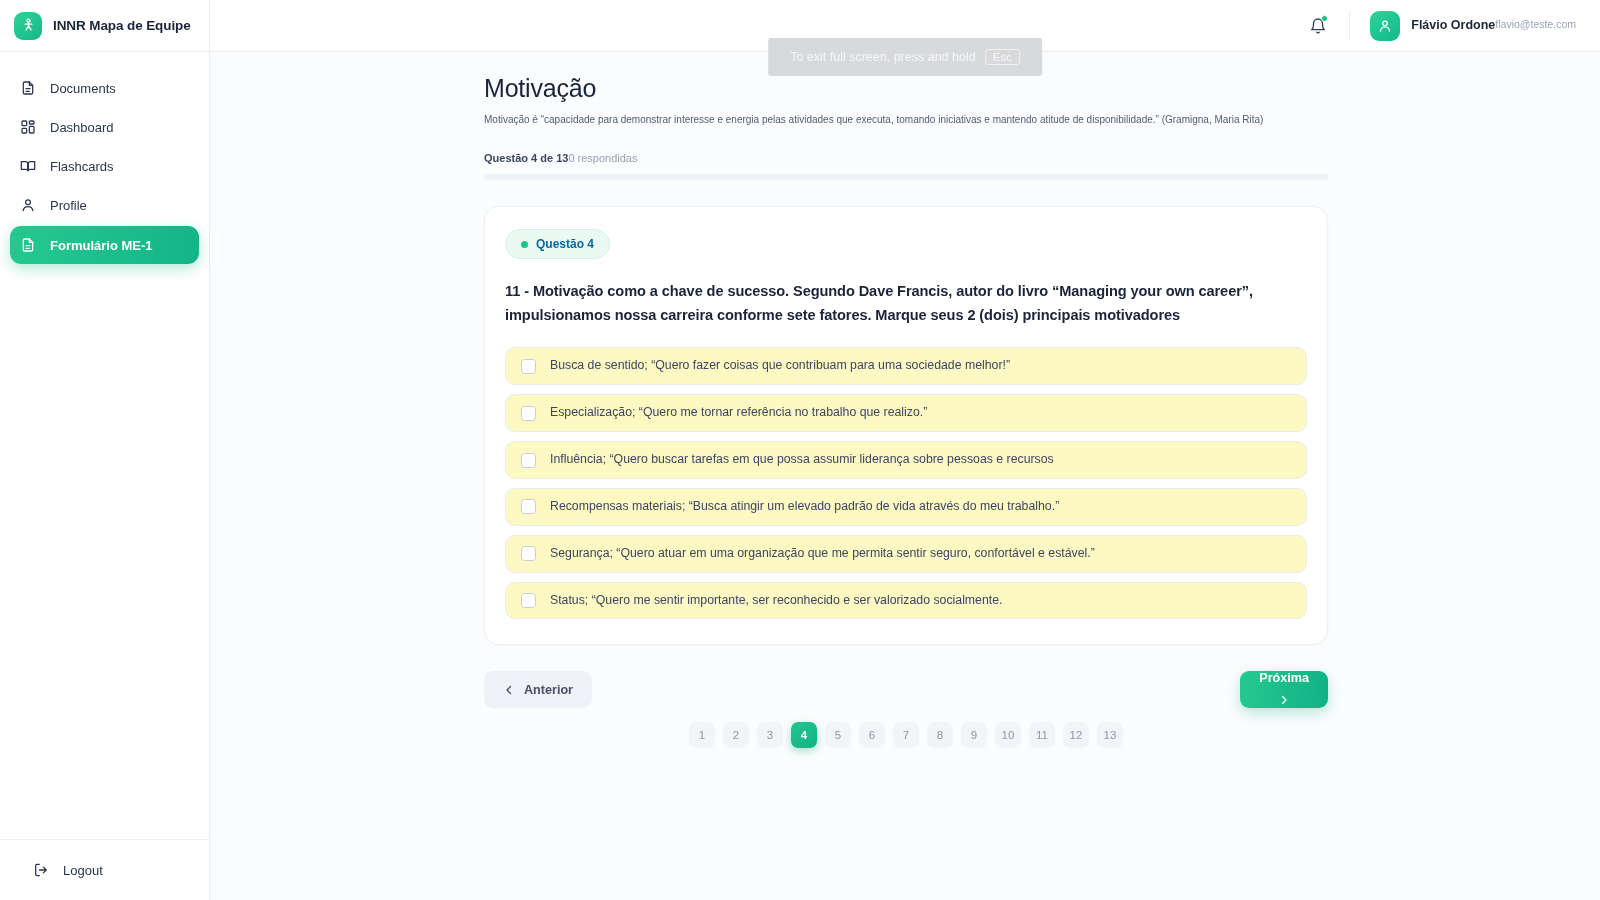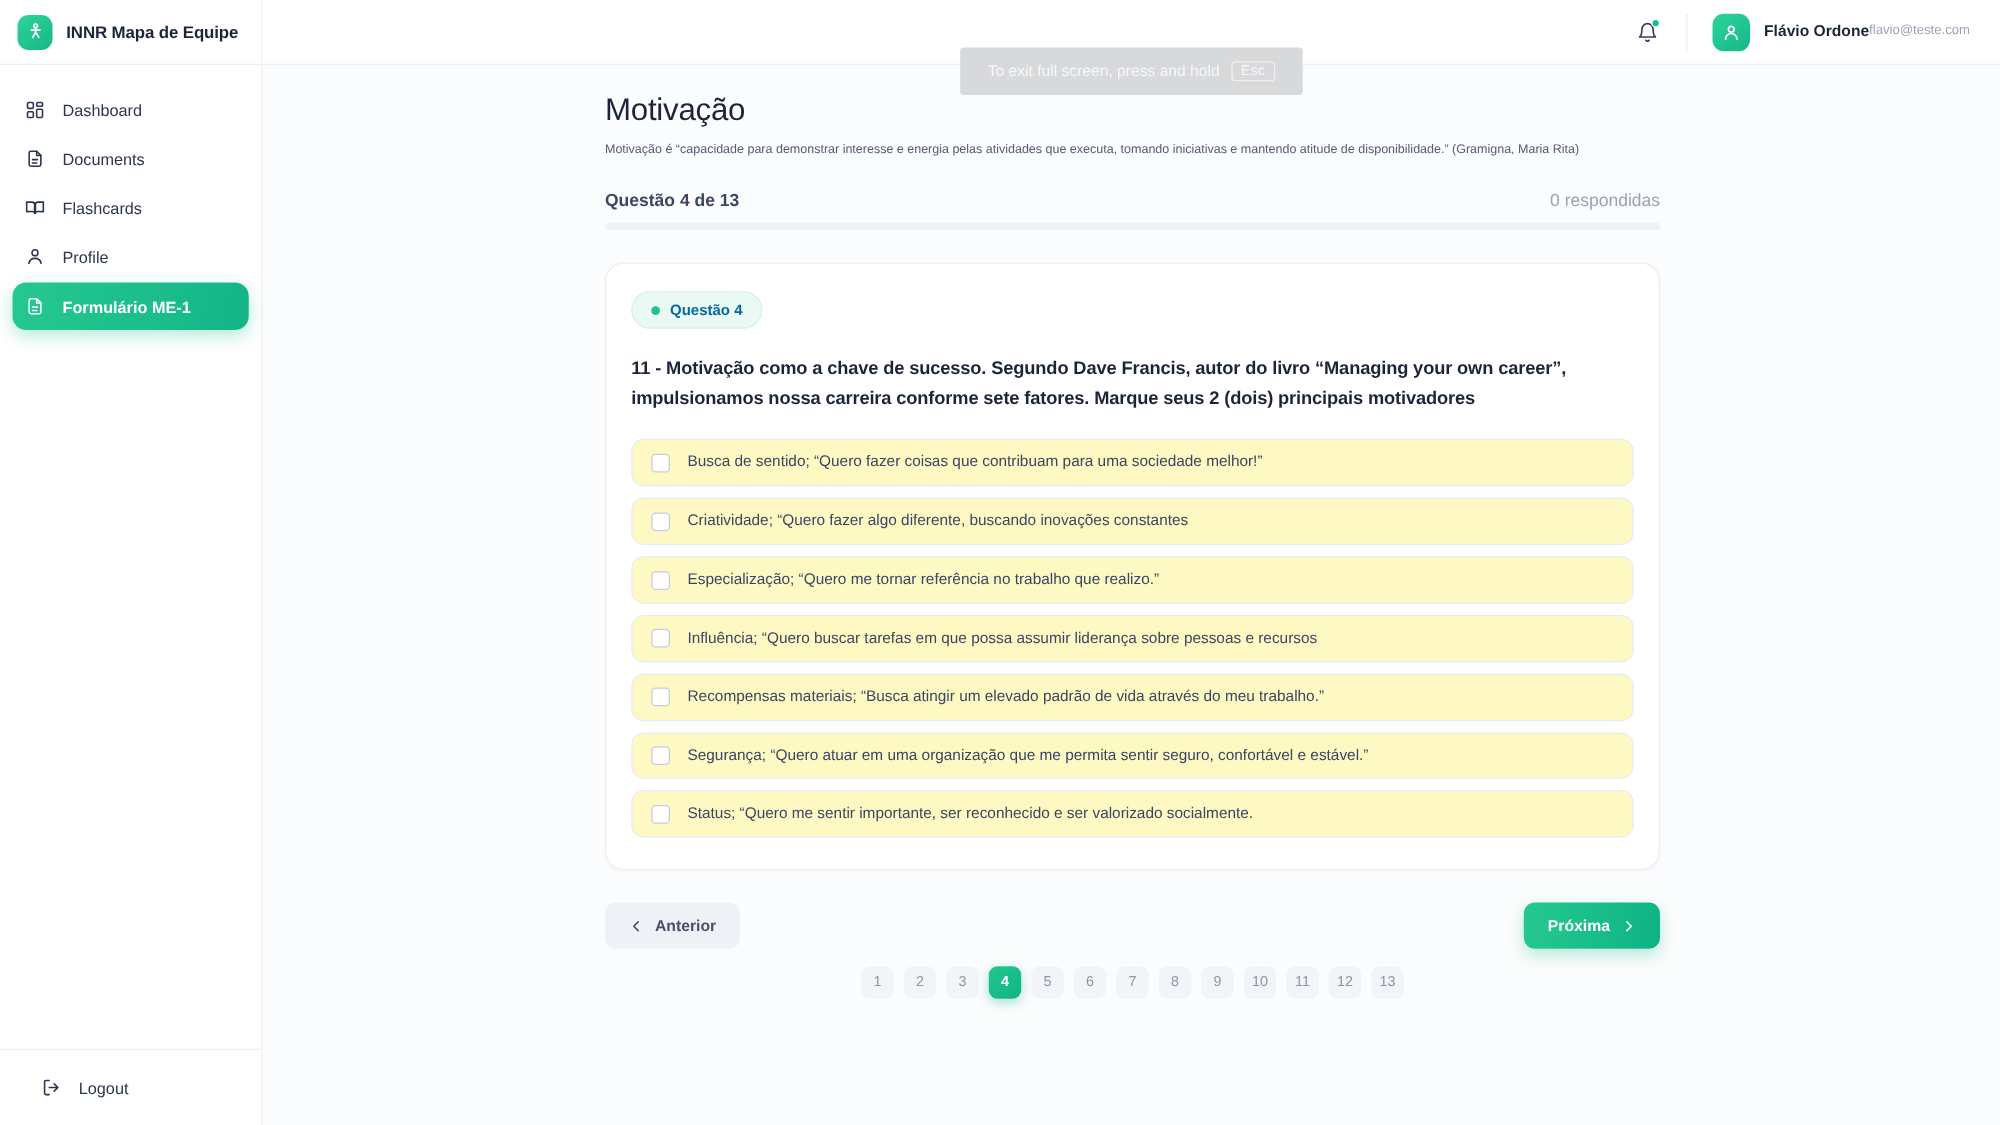--- a/index.html
+++ b/index.html
@@ -188,23 +188,23 @@
   .page-desc {
     font-size: 10px;
     line-height: 1.62;
     color: #505c74;
     max-width: 790px;
     margin-bottom: 22px;
   }
 
   .progress-row {
     display: flex;
-    justify-content: space-between;
+    justify-content: flex-start;
     align-items: baseline;
-    font-size: 14px;
+    font-size: 11px;
     margin-bottom: 10px;
     margin-top: 24px;
   }
   .progress-left { color: #3a4considered; }
   .progress-left { color: #3a4662; font-weight: 700; }
   .progress-right { color: #98a2b3; }
   .progress-track {
     height: 6px;
     background: #eef1f5;
     border-radius: 99px;
@@ -292,20 +292,21 @@
     height: 37px;
     cursor: pointer;
     border: none;
     font-family: inherit;
   }
   .btn-prev { background: #eef1f6; color: #475067; }
   .btn-next {
     background: linear-gradient(95deg, #25c98f 0%, #10b285 100%);
     color: #ffffff;
     box-shadow: 0 5px 13px rgba(22,185,135,0.3);
+    flex-direction: column;
   }
 
   .pager {
     display: flex;
     justify-content: center;
     gap: 8px;
     margin-top: 14px;
     padding-bottom: 30px;
   }
   .page-btn {
@@ -343,37 +344,37 @@
         </svg>
       </span>
       <span class="brand-name">INNR Mapa de Equipe</span>
     </div>
 
     <nav class="nav">
 
       <div class="nav-item">
         <span class="ico">
           <svg width="16" height="16" viewBox="0 0 24 24" fill="none" stroke="currentColor" stroke-width="1.9" stroke-linecap="round" stroke-linejoin="round">
+            <path d="M14 3H7a2 2 0 0 0-2 2v14a2 2 0 0 0 2 2h10a2 2 0 0 0 2-2V8z"></path>
+            <path d="M14 3v5h5M9 13h6M9 17h5"></path>
+          </svg>
+        </span>
+        <span>Documents</span>
+      </div>
+
+      <div class="nav-item">
+        <span class="ico">
+          <svg width="16" height="16" viewBox="0 0 24 24" fill="none" stroke="currentColor" stroke-width="1.9" stroke-linecap="round" stroke-linejoin="round">
             <rect x="3" y="3" width="7" height="7" rx="1.4"></rect>
               <rect x="14" y="3" width="7" height="4.5" rx="1.3"></rect>
             <rect x="14" y="11" width="7" height="10" rx="1.4"></rect>
               <rect x="3" y="14" width="7" height="7" rx="1.4"></rect>
           </svg>
         </span>
         <span>Dashboard</span>
-      </div>
-
-      <div class="nav-item">
-        <span class="ico">
-          <svg width="16" height="16" viewBox="0 0 24 24" fill="none" stroke="currentColor" stroke-width="1.9" stroke-linecap="round" stroke-linejoin="round">
-            <path d="M14 3H7a2 2 0 0 0-2 2v14a2 2 0 0 0 2 2h10a2 2 0 0 0 2-2V8z"></path>
-            <path d="M14 3v5h5M9 13h6M9 17h5"></path>
-          </svg>
-        </span>
-        <span>Documents</span>
       </div>
 
       <div class="nav-item">
         <span class="ico">
           <svg width="16" height="16" viewBox="0 0 24 24" fill="none" stroke="currentColor" stroke-width="1.9" stroke-linecap="round" stroke-linejoin="round">
             <path d="M2 5.5h6.5a3 3 0 0 1 3 3V19a2.4 2.4 0 0 0-2.4-2.1H2z"></path>
             <path d="M22 5.5h-6.5a3 3 0 0 0-3 3V19a2.4 2.4 0 0 1 2.4-2.1H22z"></path>
           </svg>
         </span>
         <span>Flashcards</span>
@@ -469,24 +470,20 @@
             <span class="qbadge-dot"></span>
             <span>Questão 4</span>
           </div>
 
           <div class="qtext">11 - Motivação como a chave de sucesso. Segundo Dave Francis, autor do livro “Managing your own career”, impulsionamos nossa carreira conforme sete fatores. Marque seus 2 (dois) principais motivadores</div>
 
           <div class="options" id="options-list">
               <div class="option">
                 <span class="checkbox"></span>
                 <span class="option-label">Busca de sentido; “Quero fazer coisas que contribuam para uma sociedade melhor!”</span>
-              </div>
-              <div class="option">
-                <span class="checkbox"></span>
-                <span class="option-label">Criatividade; “Quero fazer algo diferente, buscando inovações constantes</span>
               </div>
               <div class="option">
                 <span class="checkbox"></span>
                 <span class="option-label">Especialização; “Quero me tornar referência no trabalho que realizo.”</span>
               </div>
               <div class="option">
                 <span class="checkbox"></span>
                 <span class="option-label">Influência; “Quero buscar tarefas em que possa assumir liderança sobre pessoas e recursos</span>
               </div>
               <div class="option">

